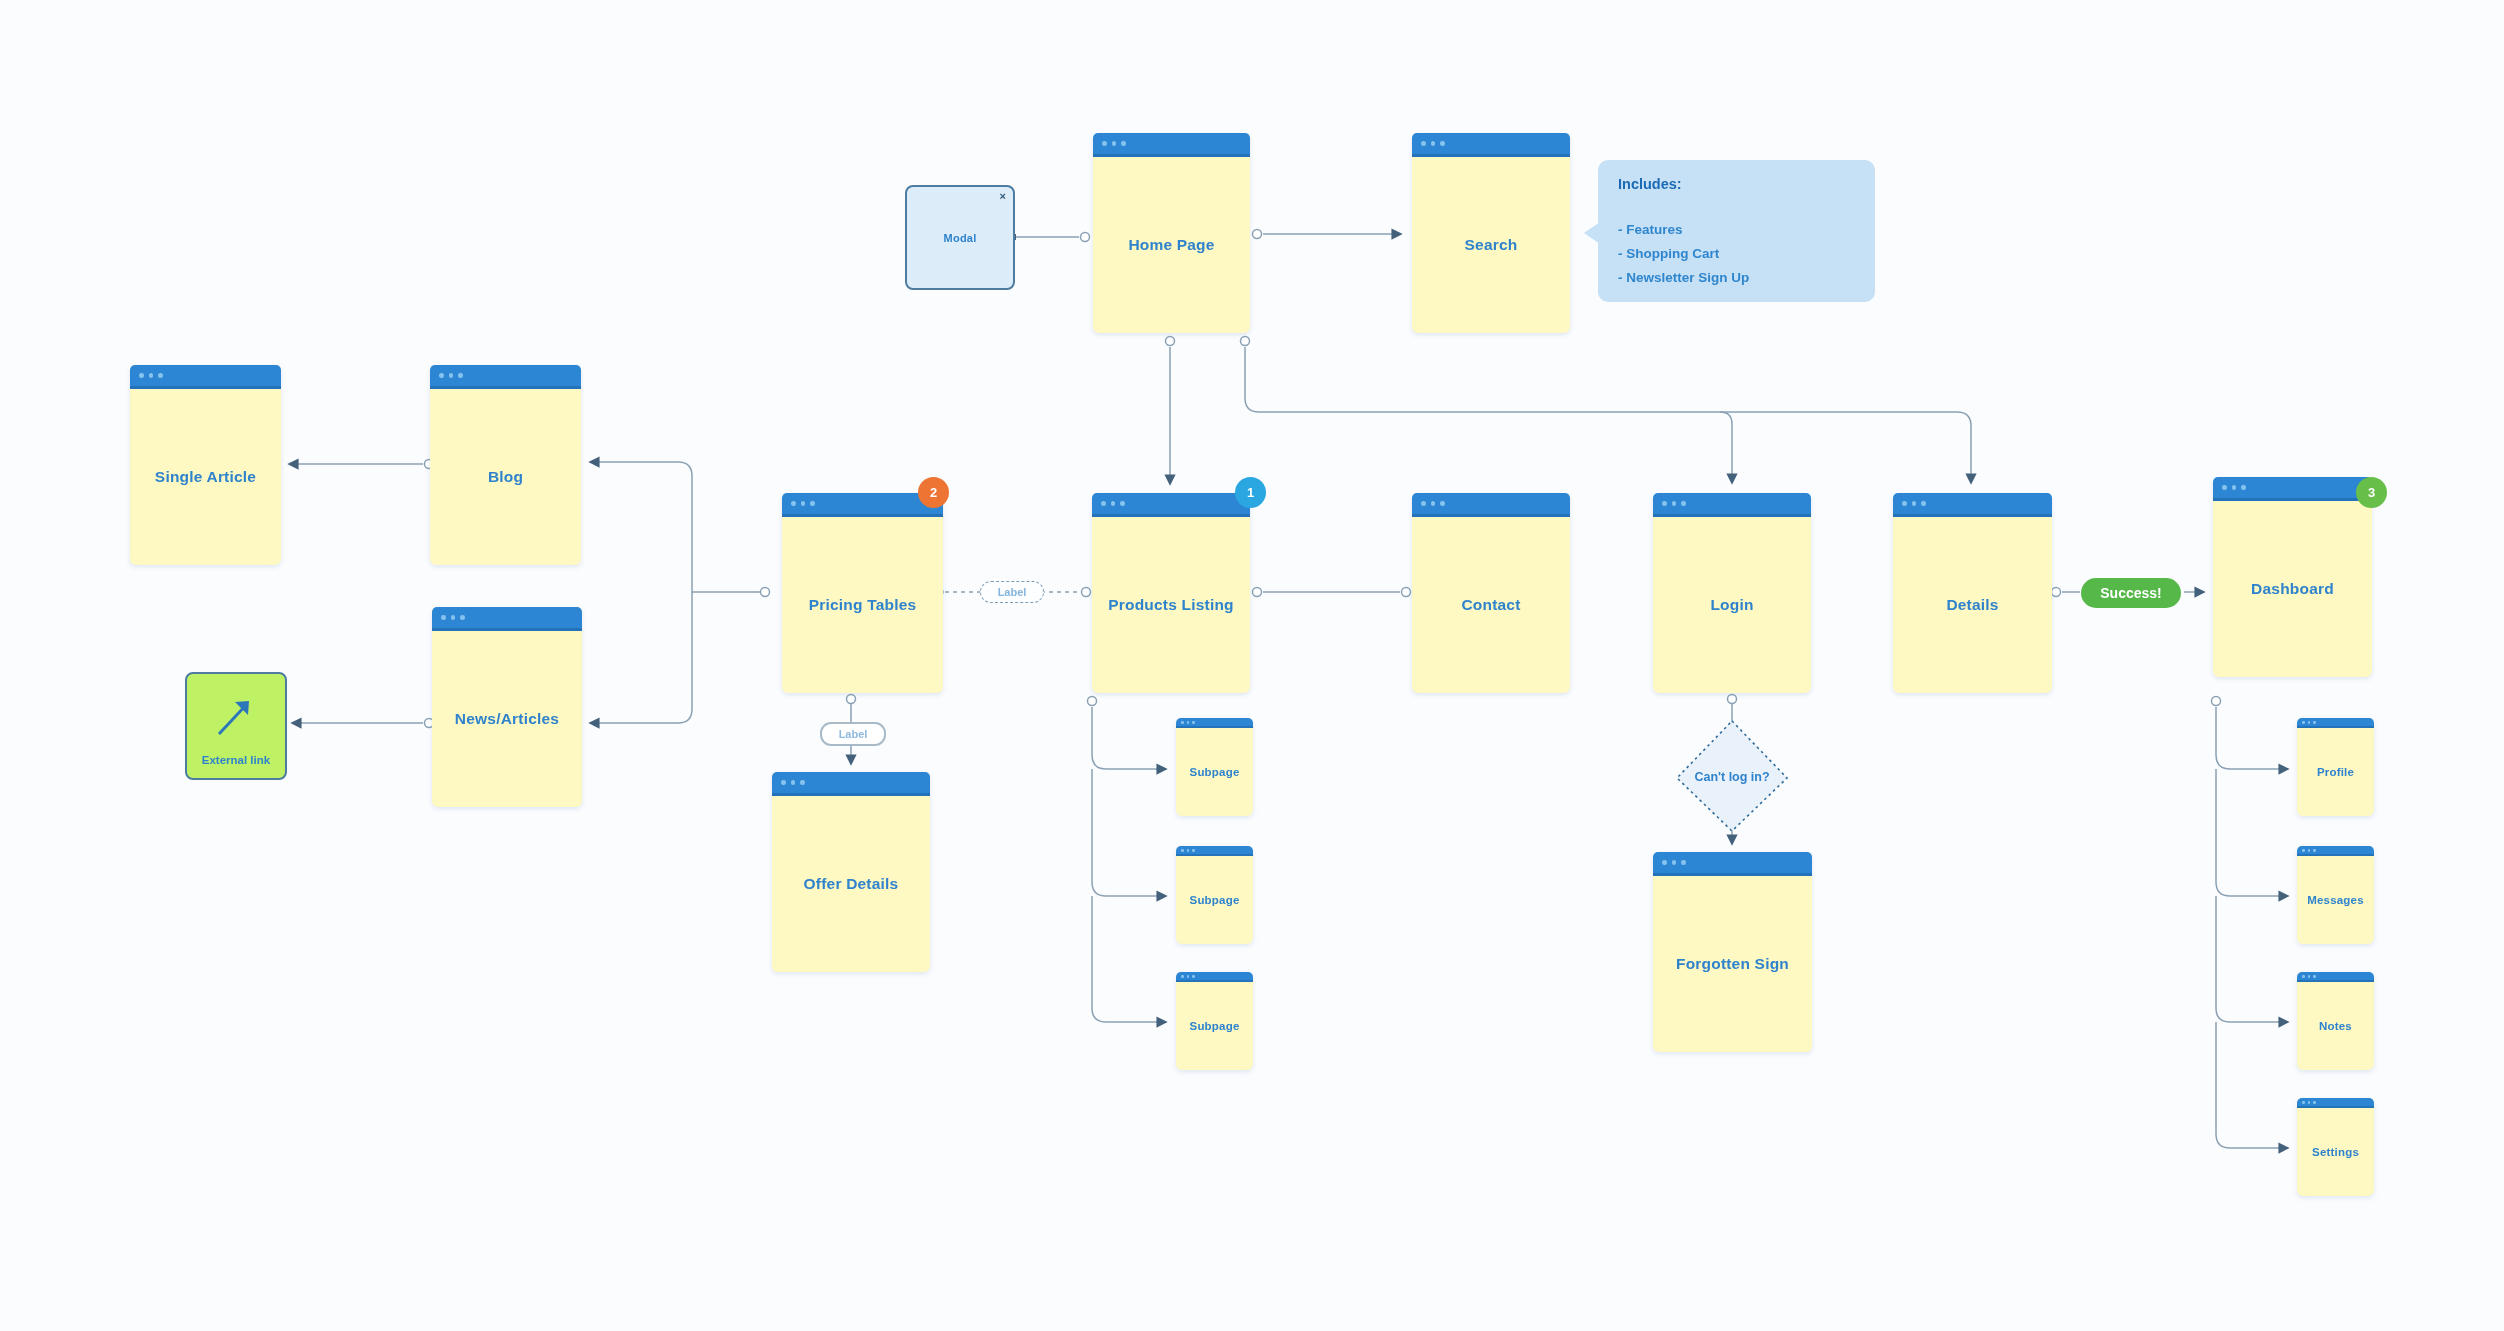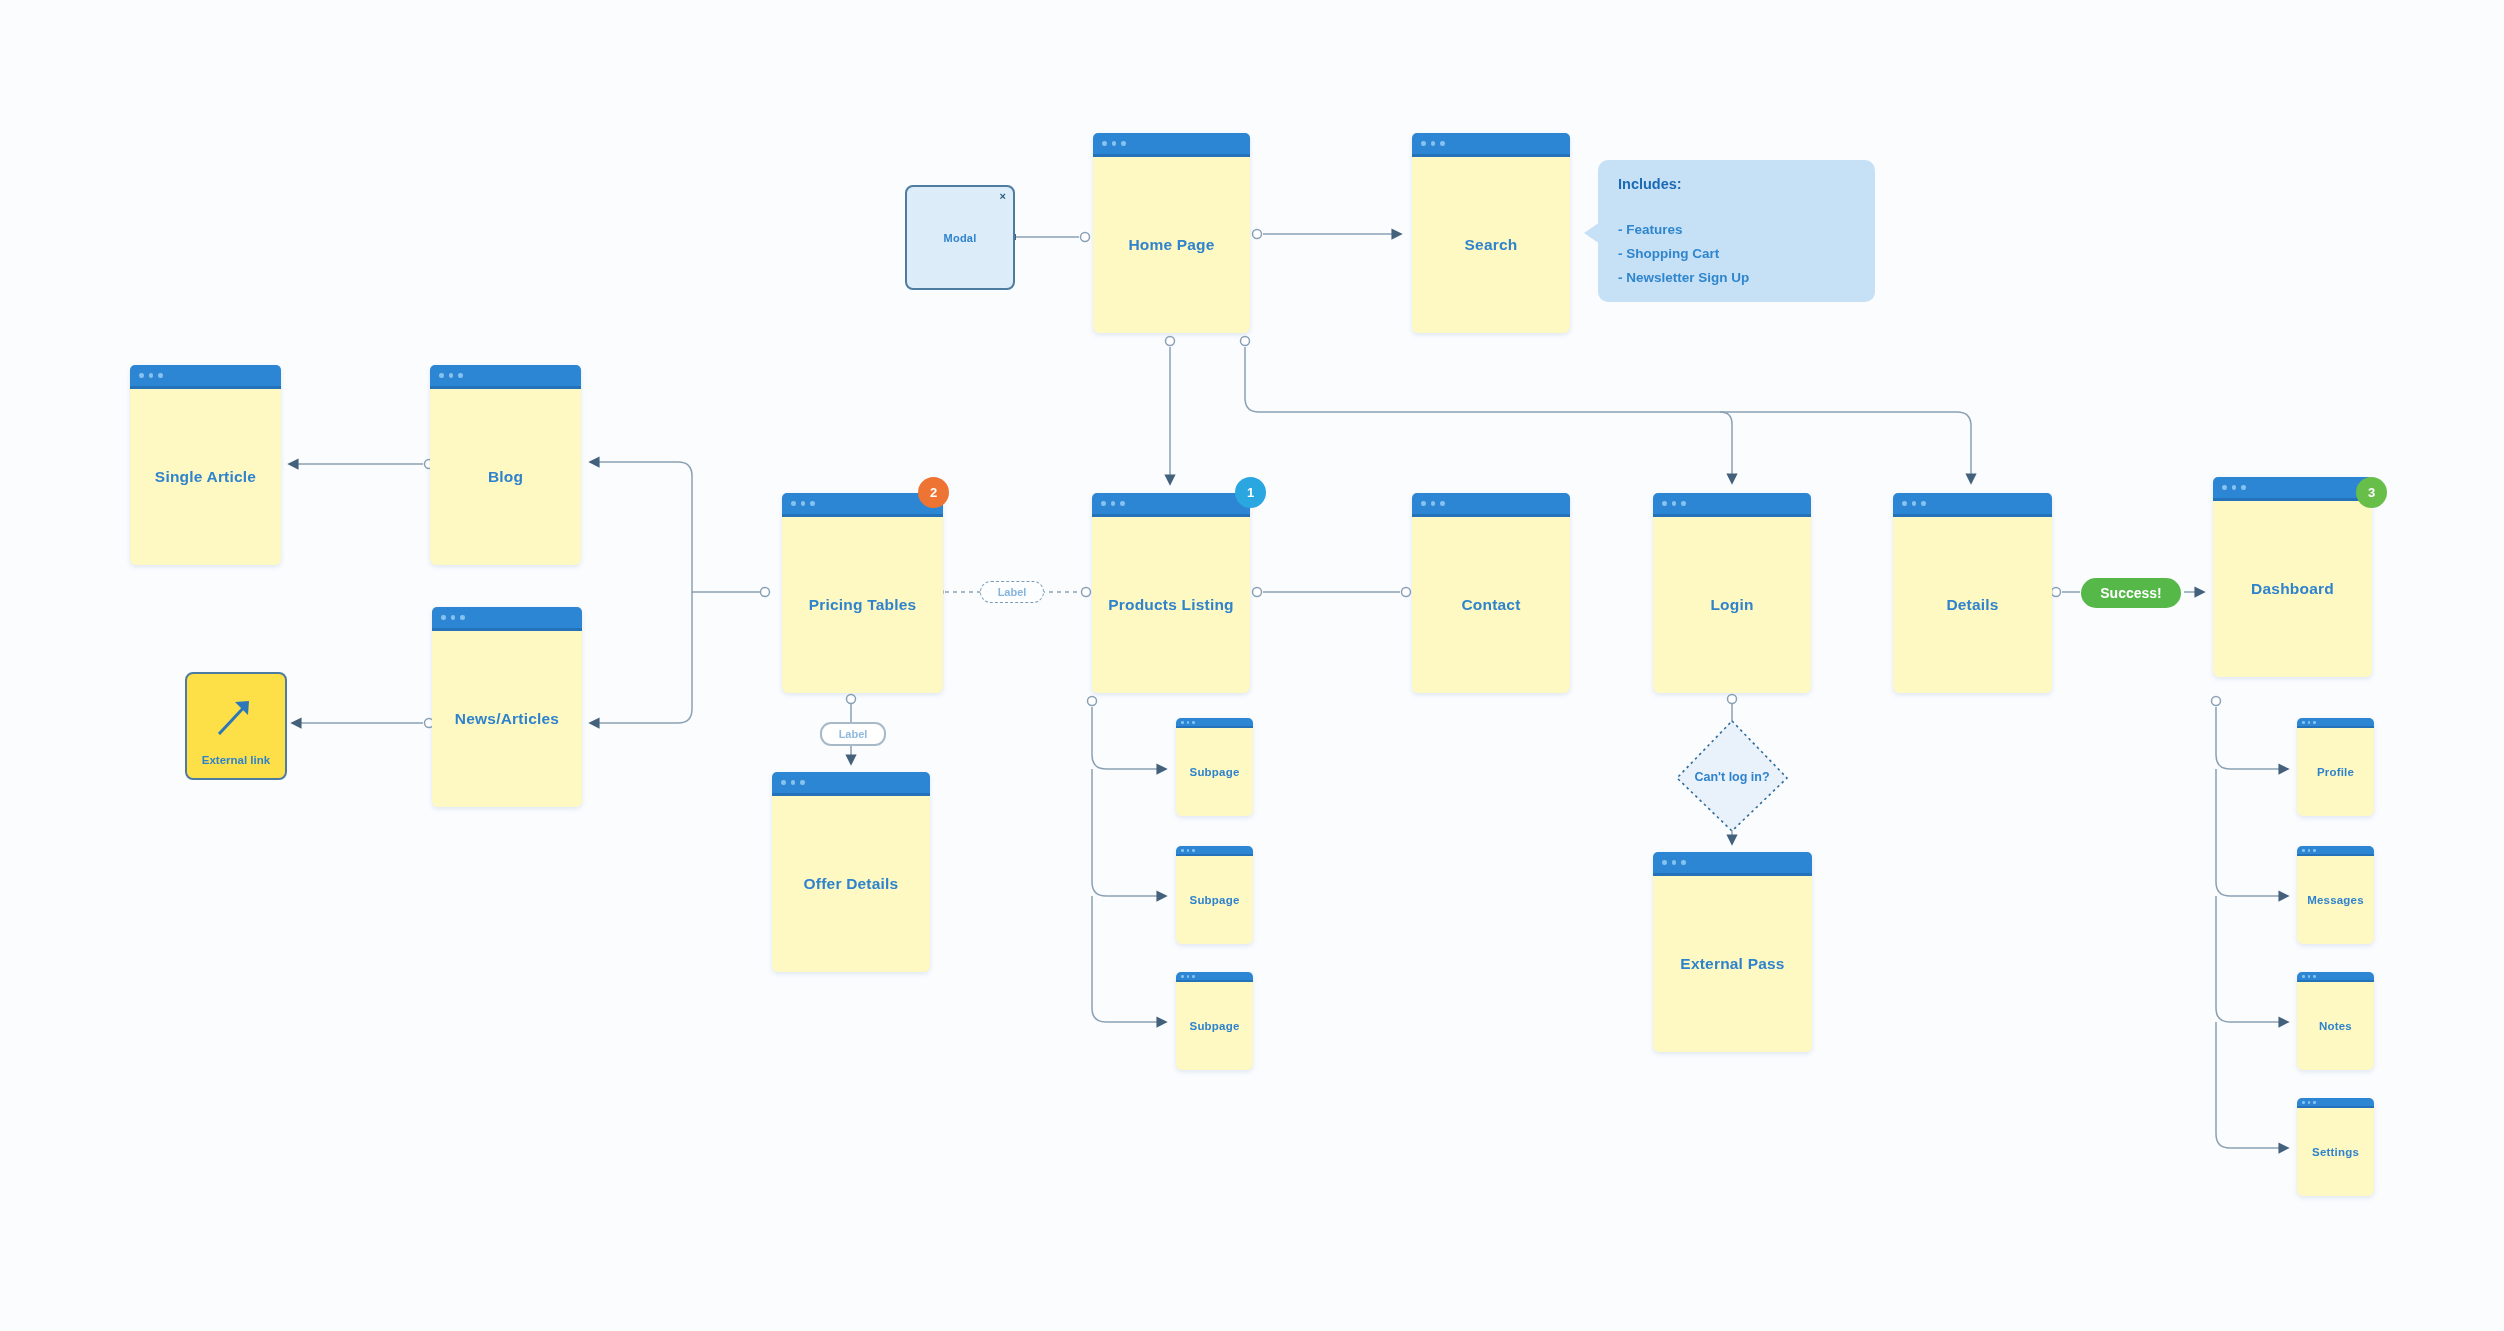--- a/index.html
+++ b/index.html
@@ -284,21 +284,21 @@
   <div class="badge" style="left:2356px;top:477px;background:#67bf4a">3</div>
 
   <div class="win" style="left:1653px;top:852px;width:159px;height:200px">
     <div class="bar">
       <span class="dots">
           <i></i>
           <i></i>
           <i></i>
         </span>
     </div>
-    <div class="lbl">External Pass</div>
+    <div class="lbl">Forgotten Sign</div>
   </div>
 
   <div class="win win--sm" style="left:1176px;top:718px;width:77px;height:98px">
     <div class="bar">
         <span class="dots">
           <i></i>
           <i></i>
           <i></i>
         </span>
       </div>
@@ -364,21 +364,21 @@
         </span>
       </div>
     <div class="lbl">Settings</div>
   </div>
 
   <div class="plainbox" style="left:905px;top:185px;width:106px;height:101px">
     <span class="modal-close">×</span>
     <div class="lbl" style="font-size:11px">Modal</div>
   </div>
 
-  <div class="plainbox" style="left:185px;top:672px;width:98px;height:104px;background:#fde047">
+  <div class="plainbox" style="left:185px;top:672px;width:98px;height:104px;background:#bef264">
     <svg class="ext-icon" width="48" height="48" viewBox="0 0 48 48">
       <path d="M8,42 L36,12" stroke="#2c76ba" stroke-width="3" fill="none"></path>
       <path d="M24,10 L38,9 L37,23 z" fill="#2c76ba"></path>
     </svg>
     <div class="ext-label">External link</div>
   </div>
 
   <div class="pill" style="left:820px;top:722px;width:62px;height:20px">Label</div>
   <div class="pill pill--dashed" style="left:980px;top:581px;width:62px;height:20px">Label</div>
   <div class="success-pill" style="left:2081px;top:578px;width:100px;height:30px">Success!</div>

